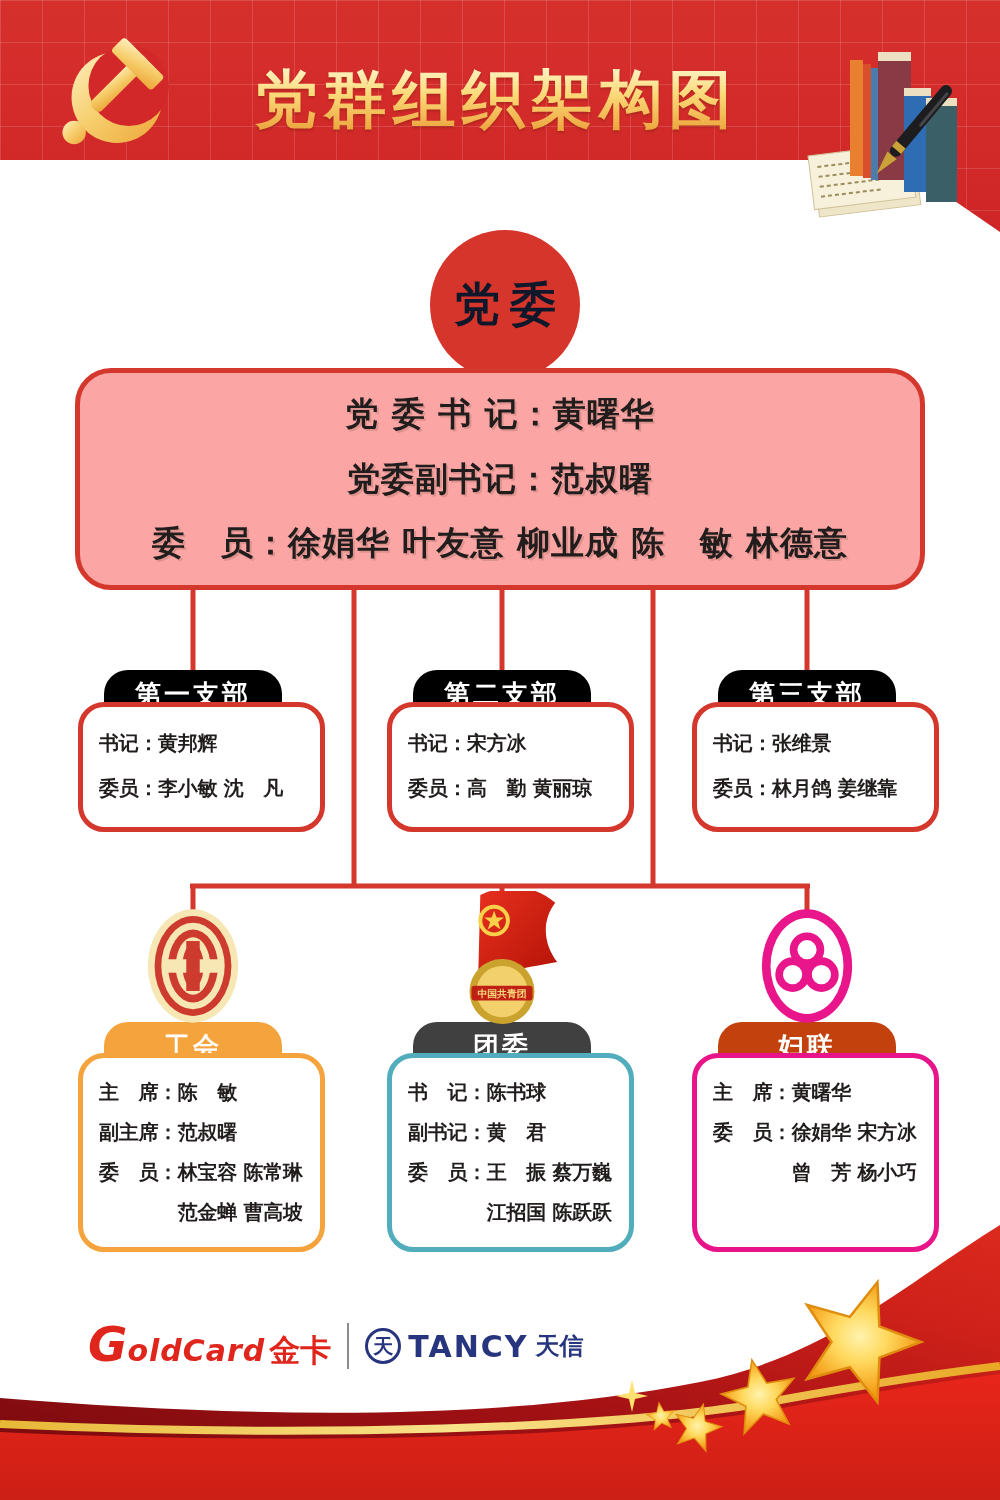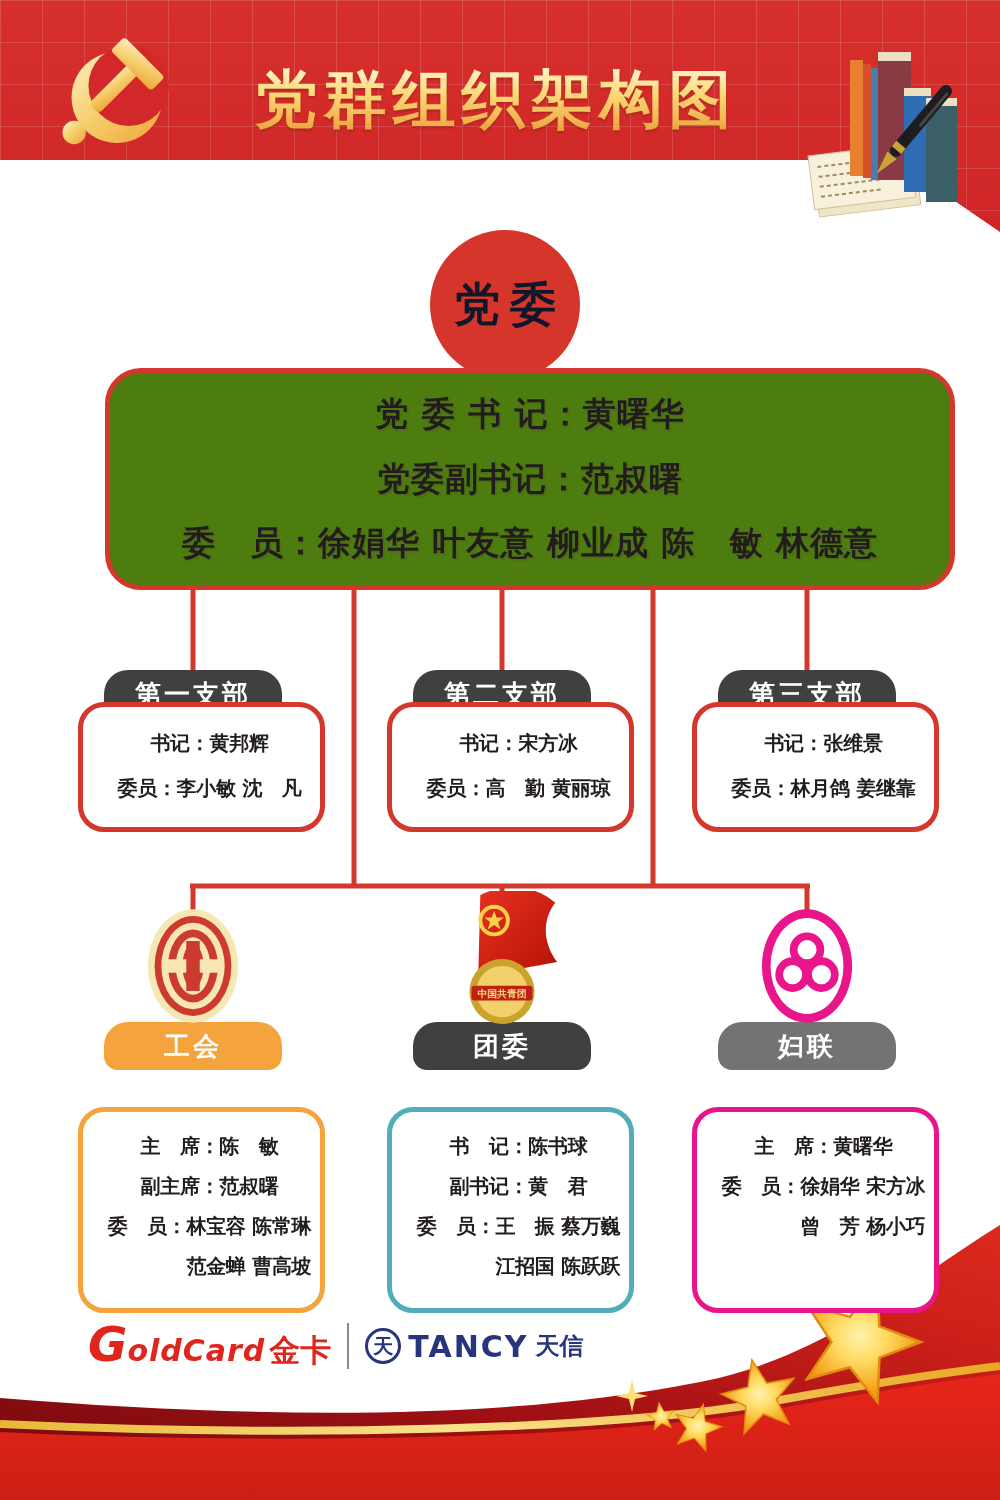--- a/index.html
+++ b/index.html
@@ -34,51 +34,50 @@
   
   .connectors{position:absolute;left:0;top:0;z-index:1;pointer-events:none;}
   
   .root-circle{
     position:absolute;left:430px;top:230px;width:150px;height:150px;border-radius:50%;
     background:#d6352b;z-index:2;display:flex;align-items:center;justify-content:center;
     color:#0f172a;font-size:46px;font-weight:bold;letter-spacing:10px;padding-left:10px;box-sizing:border-box;
   }
   .root-box{
     position:absolute;left:75px;top:368px;width:840px;height:212px;z-index:3;
-    background:#4d7c0f;border:5px solid #d4372c;border-radius:36px;
-    display:flex;flex-direction:column;justify-content:space-evenly;align-items:center;margin-left:30px;
+    background:#fca5a5;border:5px solid #d4372c;border-radius:36px;
+    display:flex;flex-direction:column;justify-content:space-evenly;align-items:center;
   }
   .root-line{
     font-size:33px;font-weight:bold;color:#211d1c;white-space:pre;letter-spacing:1px;
     text-shadow:2px 2px 0 rgba(90,60,40,.18);
   }
   
   .tab{
     position:absolute;width:178px;height:48px;z-index:2;box-sizing:border-box;
     border-radius:24px 24px 14px 14px;
     display:flex;align-items:center;justify-content:center;
     color:#fff;font-size:26px;font-weight:bold;letter-spacing:3px;white-space:pre;
   }
-  .tab.red{background:#404040;text-decoration:underline;}
+  .tab.red{background:#000000;text-decoration:underline;}
   .tab.orange{background:#f5a33c;}
   .tab.teal{background:#404040;}
-  .tab.magenta{background:#737373;}
+  .tab.magenta{background:#c2410c;}
   .nodebody{
     position:absolute;width:221px;background:#fff;z-index:3;box-sizing:content-box;
     border:5px solid #d4372c;border-radius:26px;
   }
   .nodebody.row1{top:702px;height:106px;padding:14px 0 0 16px;}
-  .nodebody.row2{top:1107px;height:168px;padding:14px 0 14px 16px;}
+  .nodebody.row2{top:1053px;height:168px;padding:14px 0 7px 16px;}
   .nodebody.orange{border-color:#f5a33c;}
   .nodebody.teal{border-color:#51adbc;}
   .nodebody.magenta{border-color:#e8158a;}
   .nline{
     font-size:20px;font-weight:bold;color:#211d1c;white-space:pre;letter-spacing:-0.3px;
     line-height:45px;
-    text-align:center;
   }
   .row2 .nline{line-height:40px;}
   .b1{left:78px;} .b2{left:387px;} .b3{left:692px;}
   .t1{left:104px;} .t2{left:413px;} .t3{left:718px;}
   .tab.row1{top:670px;} .tab.row2{top:1022px;}
   
   .org-icon{position:absolute;z-index:3;}
   .icon-union{left:145px;top:905px;}
   .icon-league{left:440px;top:891px;}
   .icon-fulian{left:759px;top:905px;}

